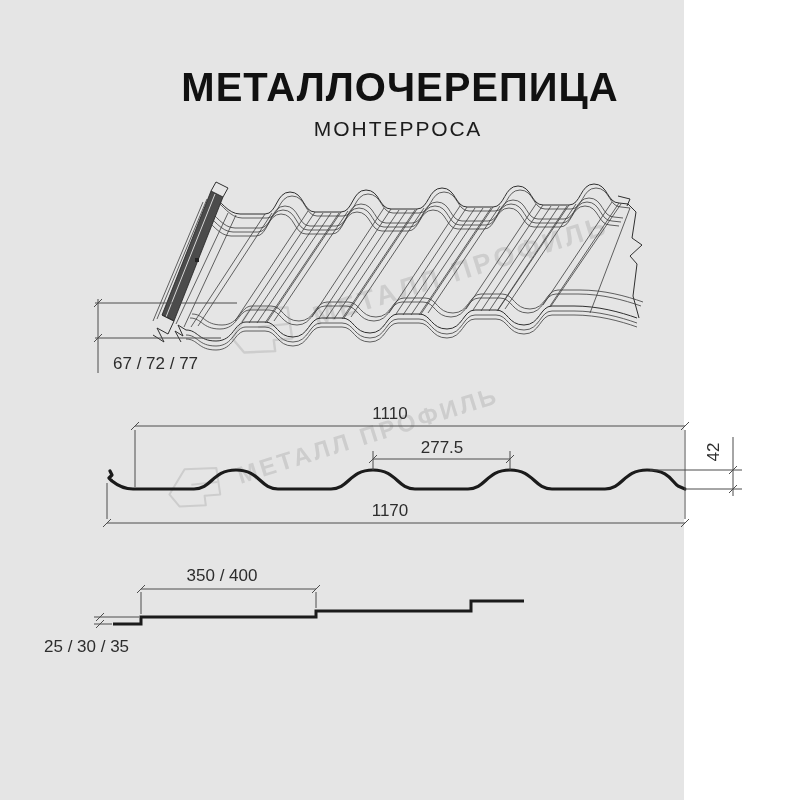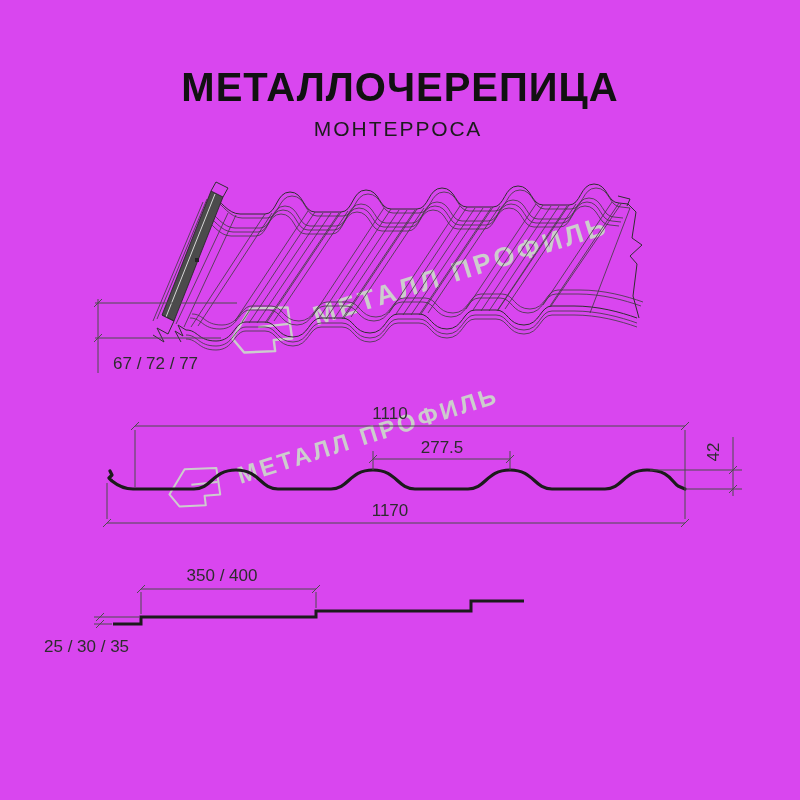--- a/index.html
+++ b/index.html
@@ -1,17 +1,17 @@
 <!DOCTYPE html>
 <html><head>
 <meta charset="utf-8">
 <style>
   html,body{margin:0;padding:0;background:#ffffff;}
   body{width:800px;height:800px;overflow:hidden;font-family:"Liberation Sans",sans-serif;}
-  .stage{position:relative;width:800px;height:800px;background:#d946ef;}
+  .stage{position:relative;width:684px;height:800px;background:#e5e5e5;}
   svg{display:block;}
   svg text{font-family:"Liberation Sans",sans-serif;}
   .title-txt{font-weight:bold;font-size:40px;letter-spacing:1px;fill:#111;}
   .subtitle-txt{font-size:21px;letter-spacing:2px;fill:#1c1c1c;}
   .ln{fill:none;stroke:#2f2f2f;stroke-width:1;}
   .ln-thin{fill:none;stroke:#3c3c3c;stroke-width:.8;}
   .heavy{fill:none;stroke:#1b1b1b;stroke-width:3.2;stroke-linejoin:round;stroke-linecap:round;}
   .heavy-sq{fill:none;stroke:#1b1b1b;stroke-width:3;stroke-linejoin:miter;stroke-linecap:butt;}
   .dim{fill:none;stroke:#4d4d4d;stroke-width:1;}
   .dimtxt{font-size:17px;fill:#2d2d2d;}

